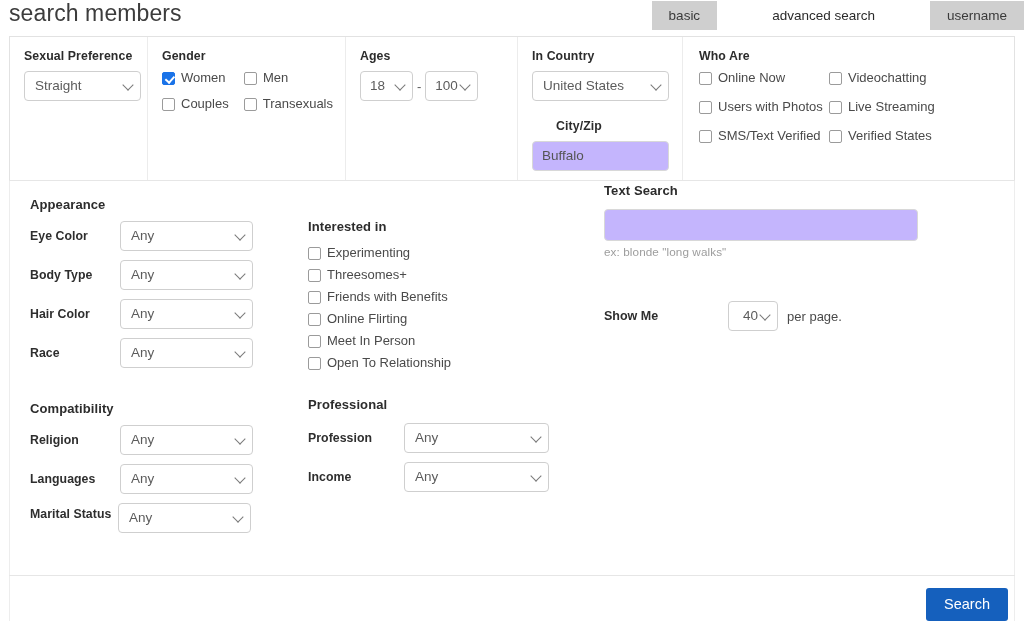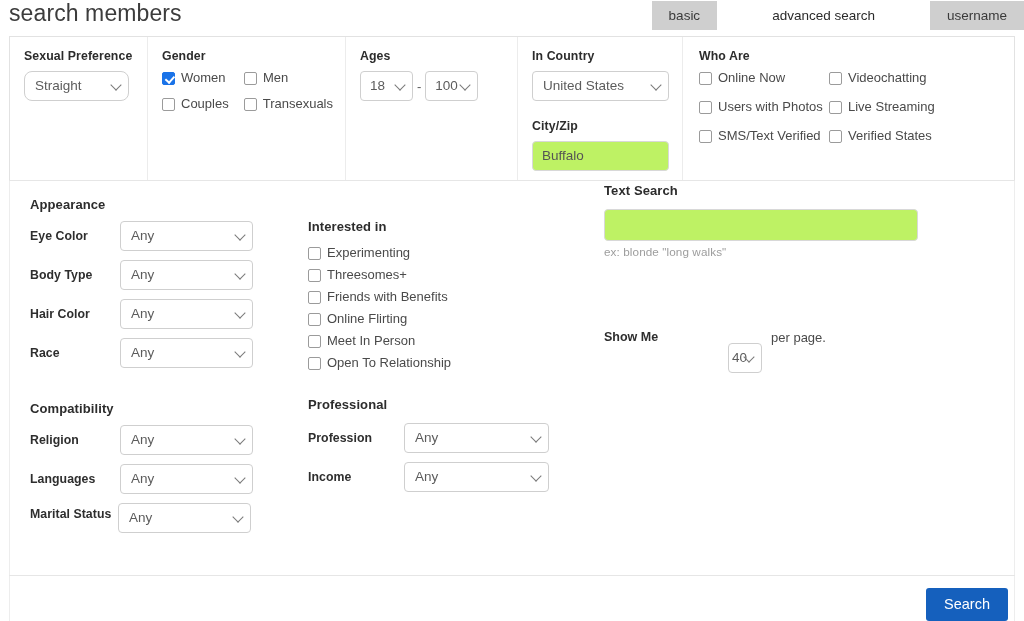--- a/index.html
+++ b/index.html
@@ -83,21 +83,21 @@
   .c-country{ width: 165px; }
   .c-who    { flex: 1; padding-left: 16px; }
 
   .grp-label {
     font-size: 12.3px;
     font-weight: bold;
     color: #2c2c2c;
     margin-bottom: 8px;
     letter-spacing: 0.1px;
   }
-  .grp-label.second { margin-top: 14px; }
+  .grp-label.second { margin-top: 14px; margin-left: 24px; }
 
   
   .sel {
     position: relative;
     display: inline-block;
     border: 1px solid #cfcfcf;
     border-radius: 4px;
     background: #fff;
     height: 30px;
     line-height: 28px;
@@ -110,39 +110,39 @@
   }
   .sel .chev {
     position: absolute;
     right: 8px; top: 50%;
     width: 8px; height: 8px;
     margin-top: -5px;
     border-right: 1.6px solid #7a7a7a;
     border-bottom: 1.6px solid #7a7a7a;
     transform: rotate(45deg);
   }
-  .sel-pref    { width: 105px; border-radius: 8px; }
+  .sel-pref    { width: 117px; }
   .sel-age     { width: 53px;  padding-left: 9px; }
   .sel-country { width: 137px; }
   .sel-any     { width: 133px; }
   .sel-prof    { width: 145px; }
-  .sel-perpage { width: 34px; padding-left: 3px; margin-top: 42px; }
+  .sel-perpage { width: 50px; padding-left: 14px; }
 
   .ages-row { display: flex; align-items: center; }
   .ages-dash {
     color: #5a5a5a;
     font-size: 13px;
     margin: 0 4px;
   }
 
   
   .txt {
     border: 1px solid #d8d8d8;
     border-radius: 4px;
-    background: #bef264;
+    background: #c4b5fd;
     height: 30px;
     line-height: 28px;
     font-size: 13.5px;
     color: #555;
     padding: 0 9px;
     display: block;
   }
   .txt-city { width: 137px; }
   .txt-search {
     width: 314px;

